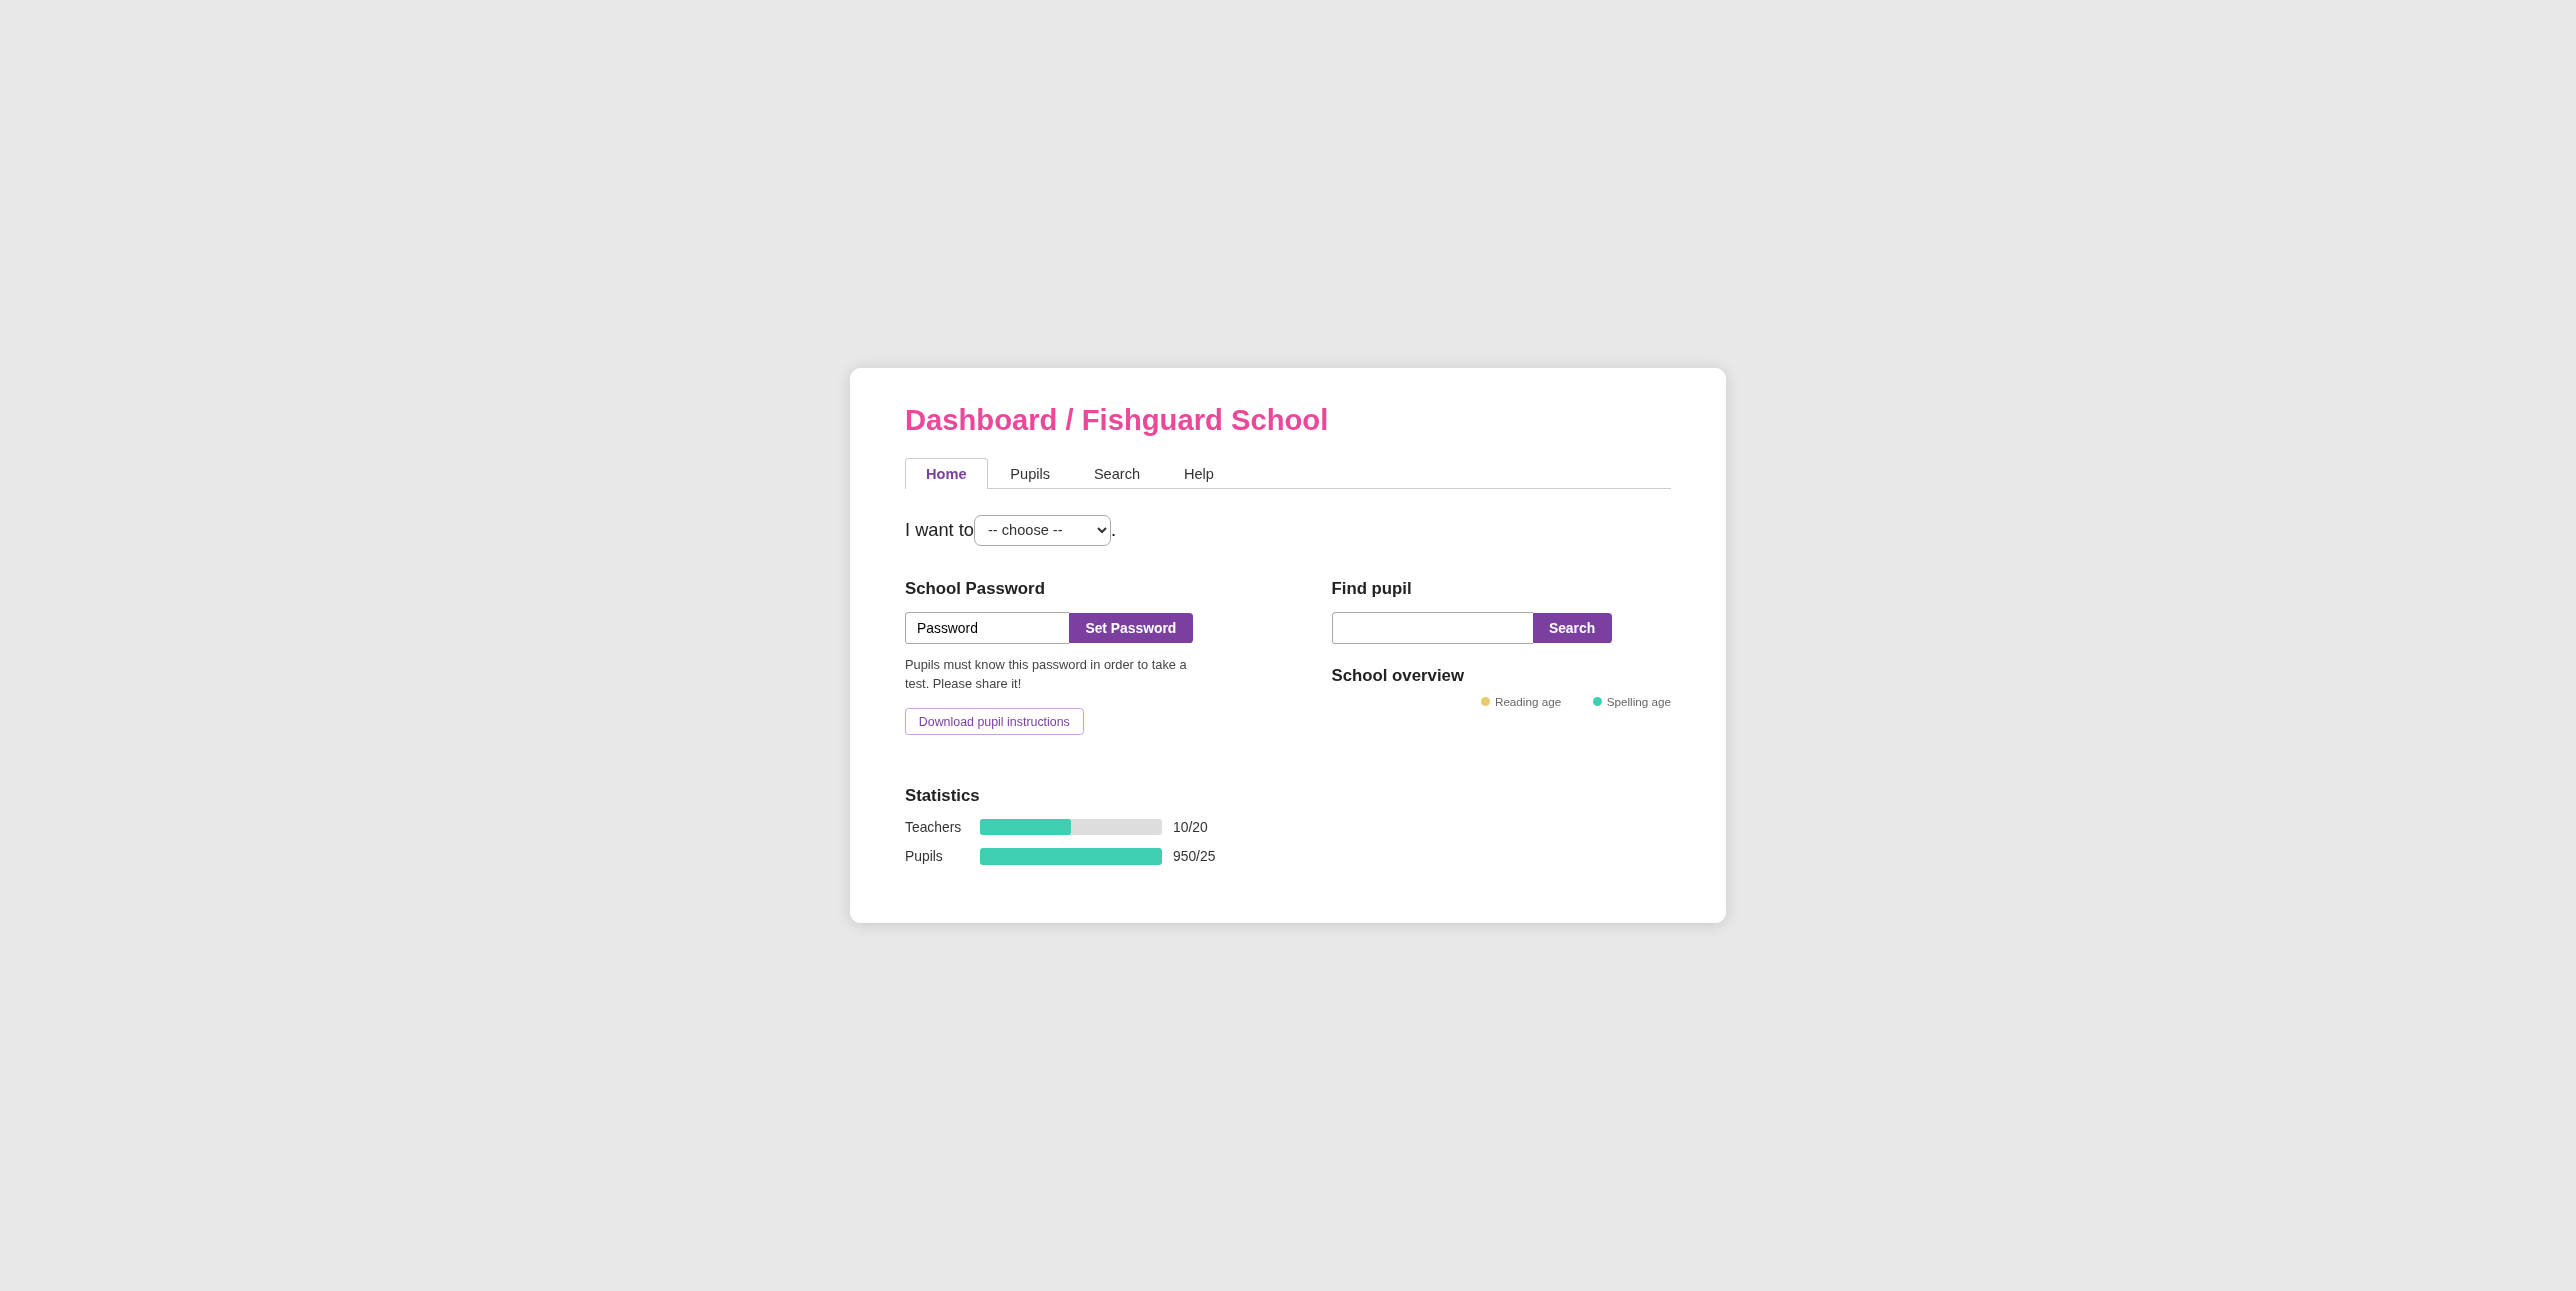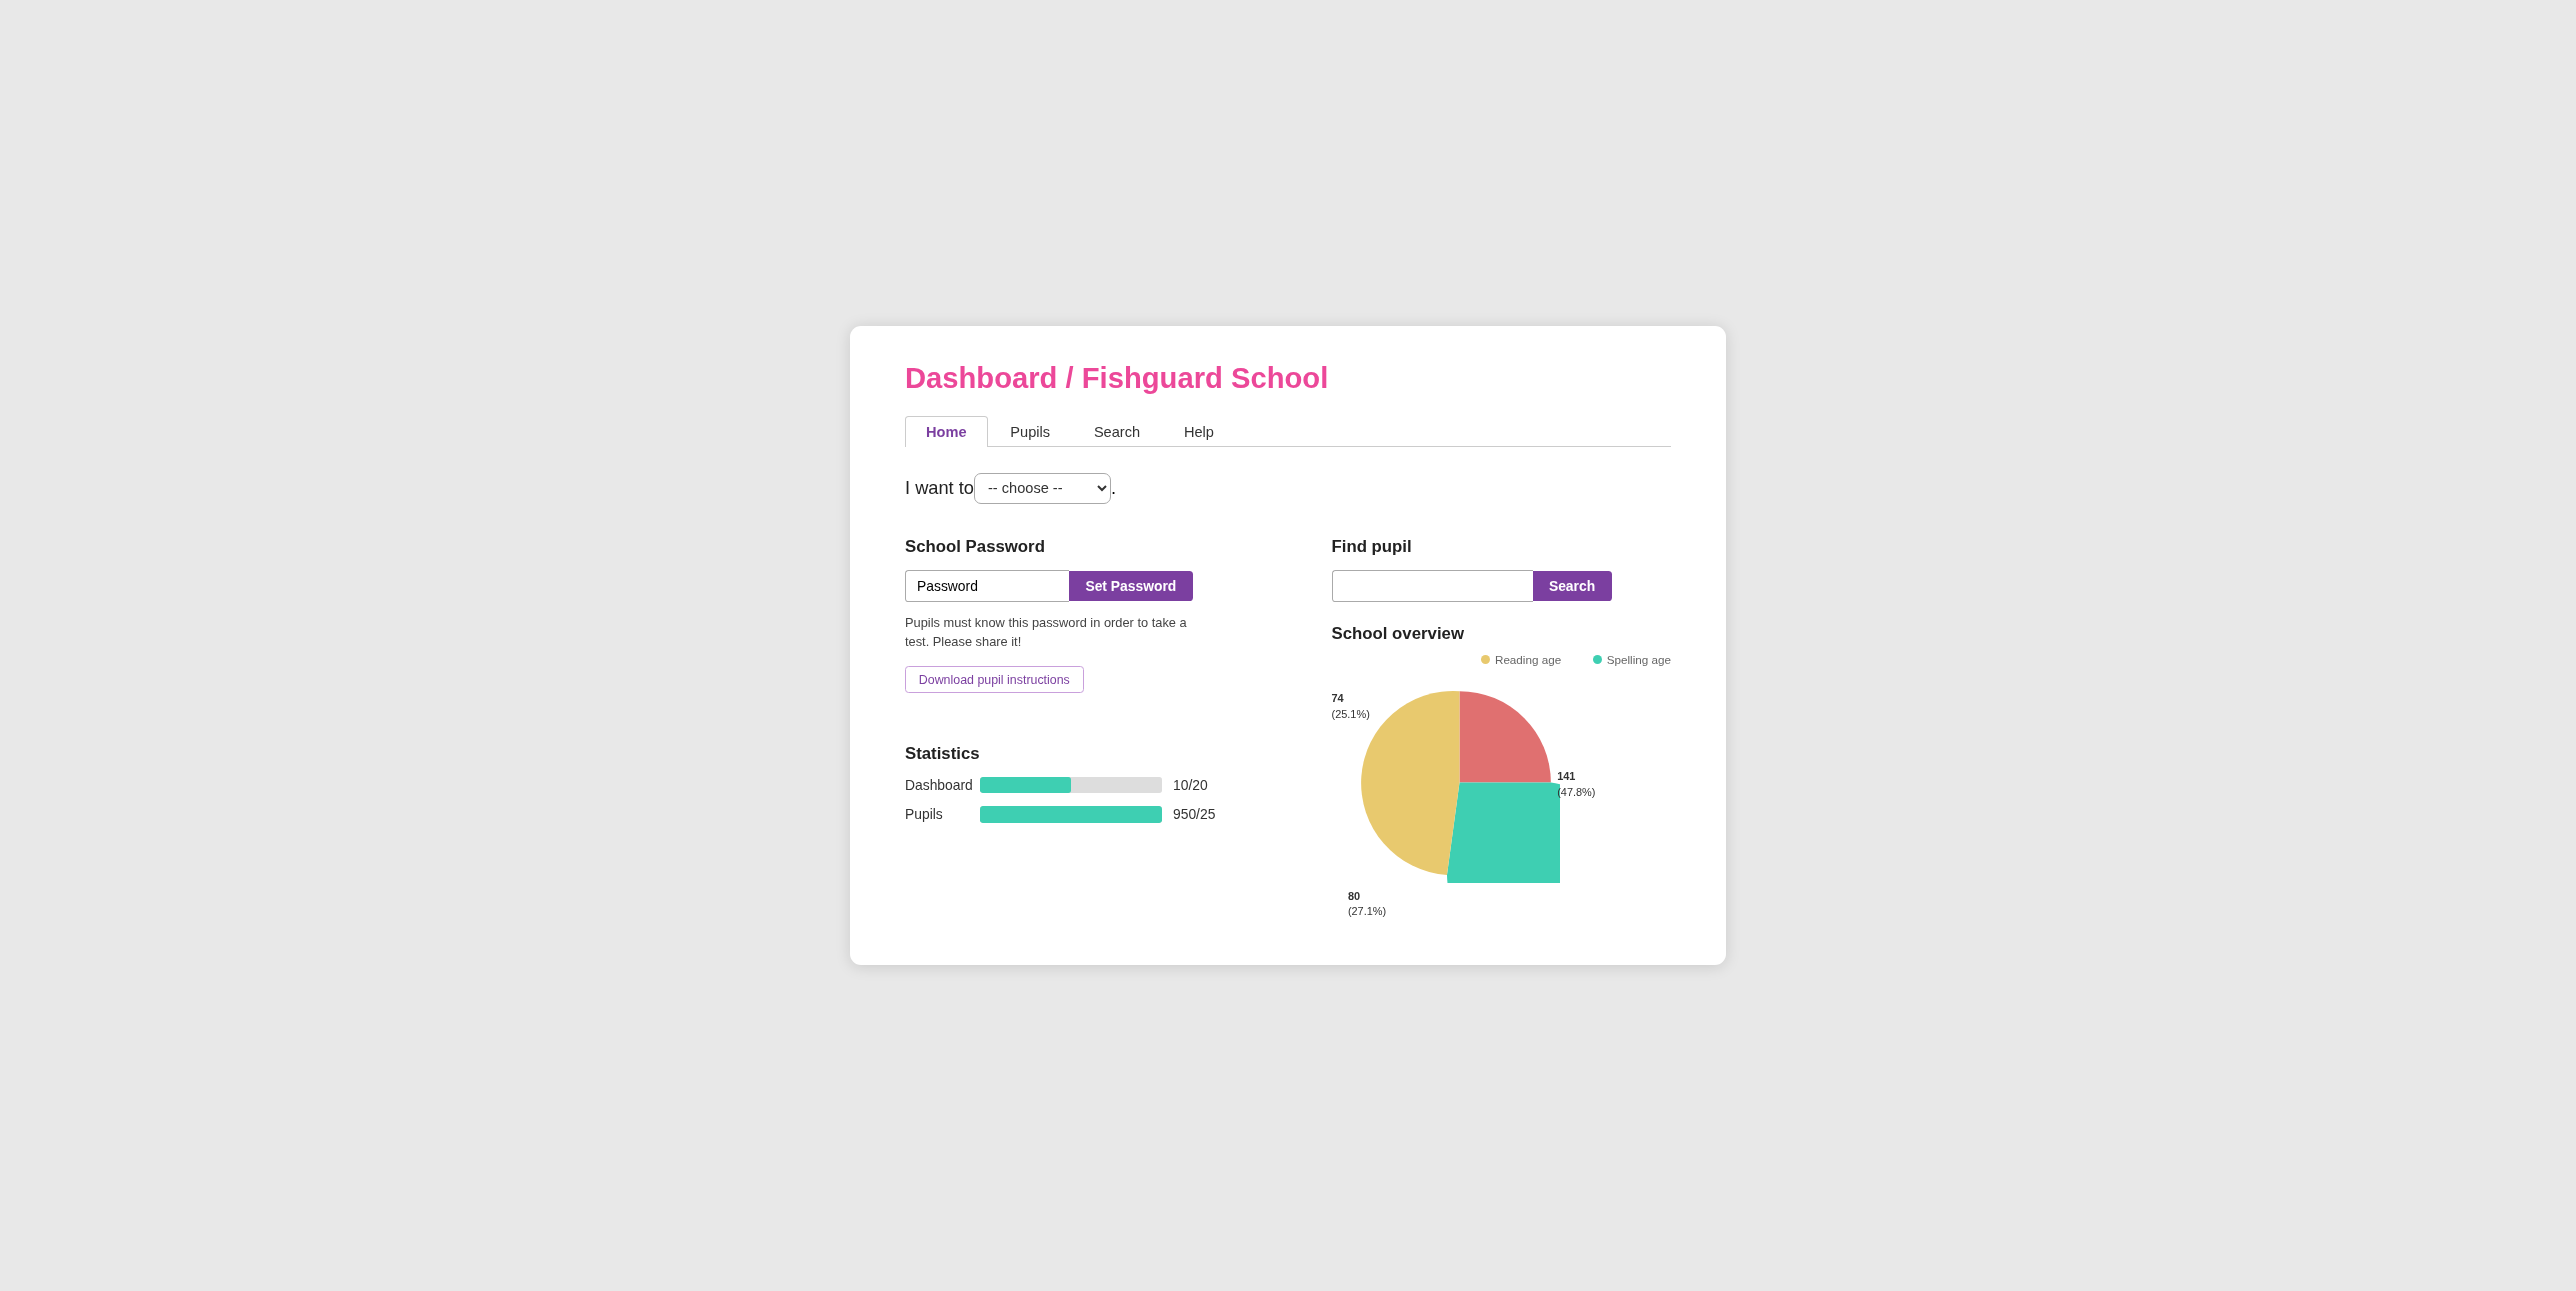--- a/index.html
+++ b/index.html
@@ -263,21 +263,21 @@
       </div>
 
       <p class="password-hint">Pupils must know this password in order to take a test. Please share it!</p>
 
       <button class="download-btn">Download pupil instructions</button>
 
       <div class="stats-section">
         <div class="section-title">Statistics</div>
 
         <div class="stat-row">
-          <span class="stat-label">Dashboard</span>
+          <span class="stat-label">Teachers</span>
           <div class="stat-bar-bg">
             <div class="stat-bar-fill" style="width: 50%;"></div>
           </div>
           <span class="stat-value">10/20</span>
         </div>
 
         <div class="stat-row">
           <span class="stat-label">Pupils</span>
           <div class="stat-bar-bg">
             <div class="stat-bar-fill" style="width: 100%;"></div>
@@ -302,41 +302,17 @@
           <div class="legend-item">
             <span class="legend-dot" style="background:#e8c96e;"></span>
             <span>Reading age</span>
           </div>
           <div class="legend-item">
             <span class="legend-dot" style="background:#3ecfb2;"></span>
             <span>Spelling age</span>
           </div>
         </div>
 
-        <div class="pie-container">
-          <svg width="201" height="201" viewBox="0 0 220 220" style="margin-left:27px;">
-
-            <path d="M110,110 L110,10 A100,100 0 0,1 210,110 Z" fill="#e07070"></path>
-
-            <path d="M110,110 L210,110 A100,100 0 1,1 96.3,211.2 Z" fill="#3ecfb2"></path>
-
-            <path d="M110,110 L96.3,211.2 A100,100 0 0,1 110,10 Z" fill="#e8c96e"></path>
-          </svg>
-
-          
-          <div class="pie-label" style="top:9px; left:0px;">
-            <div class="count">74</div>
-            <div>(25.1%)</div>
-          </div>
-          <div class="pie-label" style="top:87px; right:-9px;">
-            <div class="count">141</div>
-            <div>(47.8%)</div>
-          </div>
-          <div class="pie-label" style="bottom:0px; left:16.4px;">
-            <div class="count">80</div>
-            <div>(27.1%)</div>
-          </div>
-        </div>
       </div>
     </div>
   </div>
 </div>
 
 
 </body></html>

